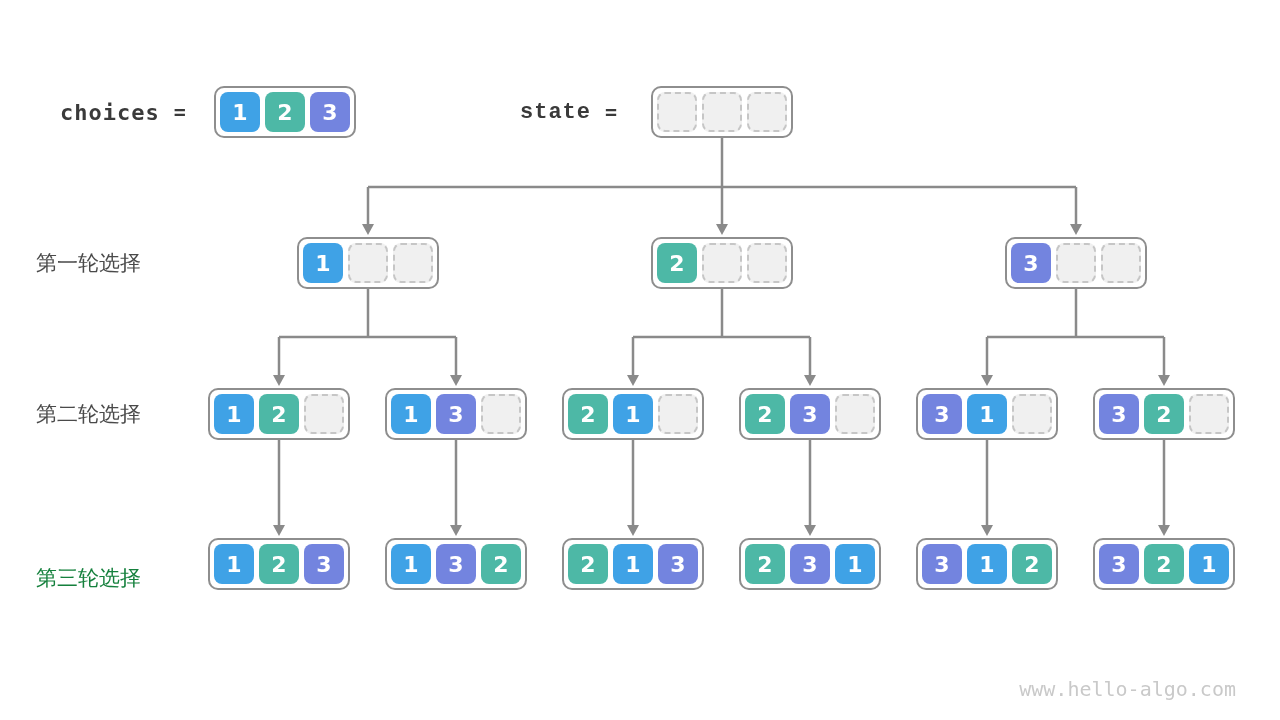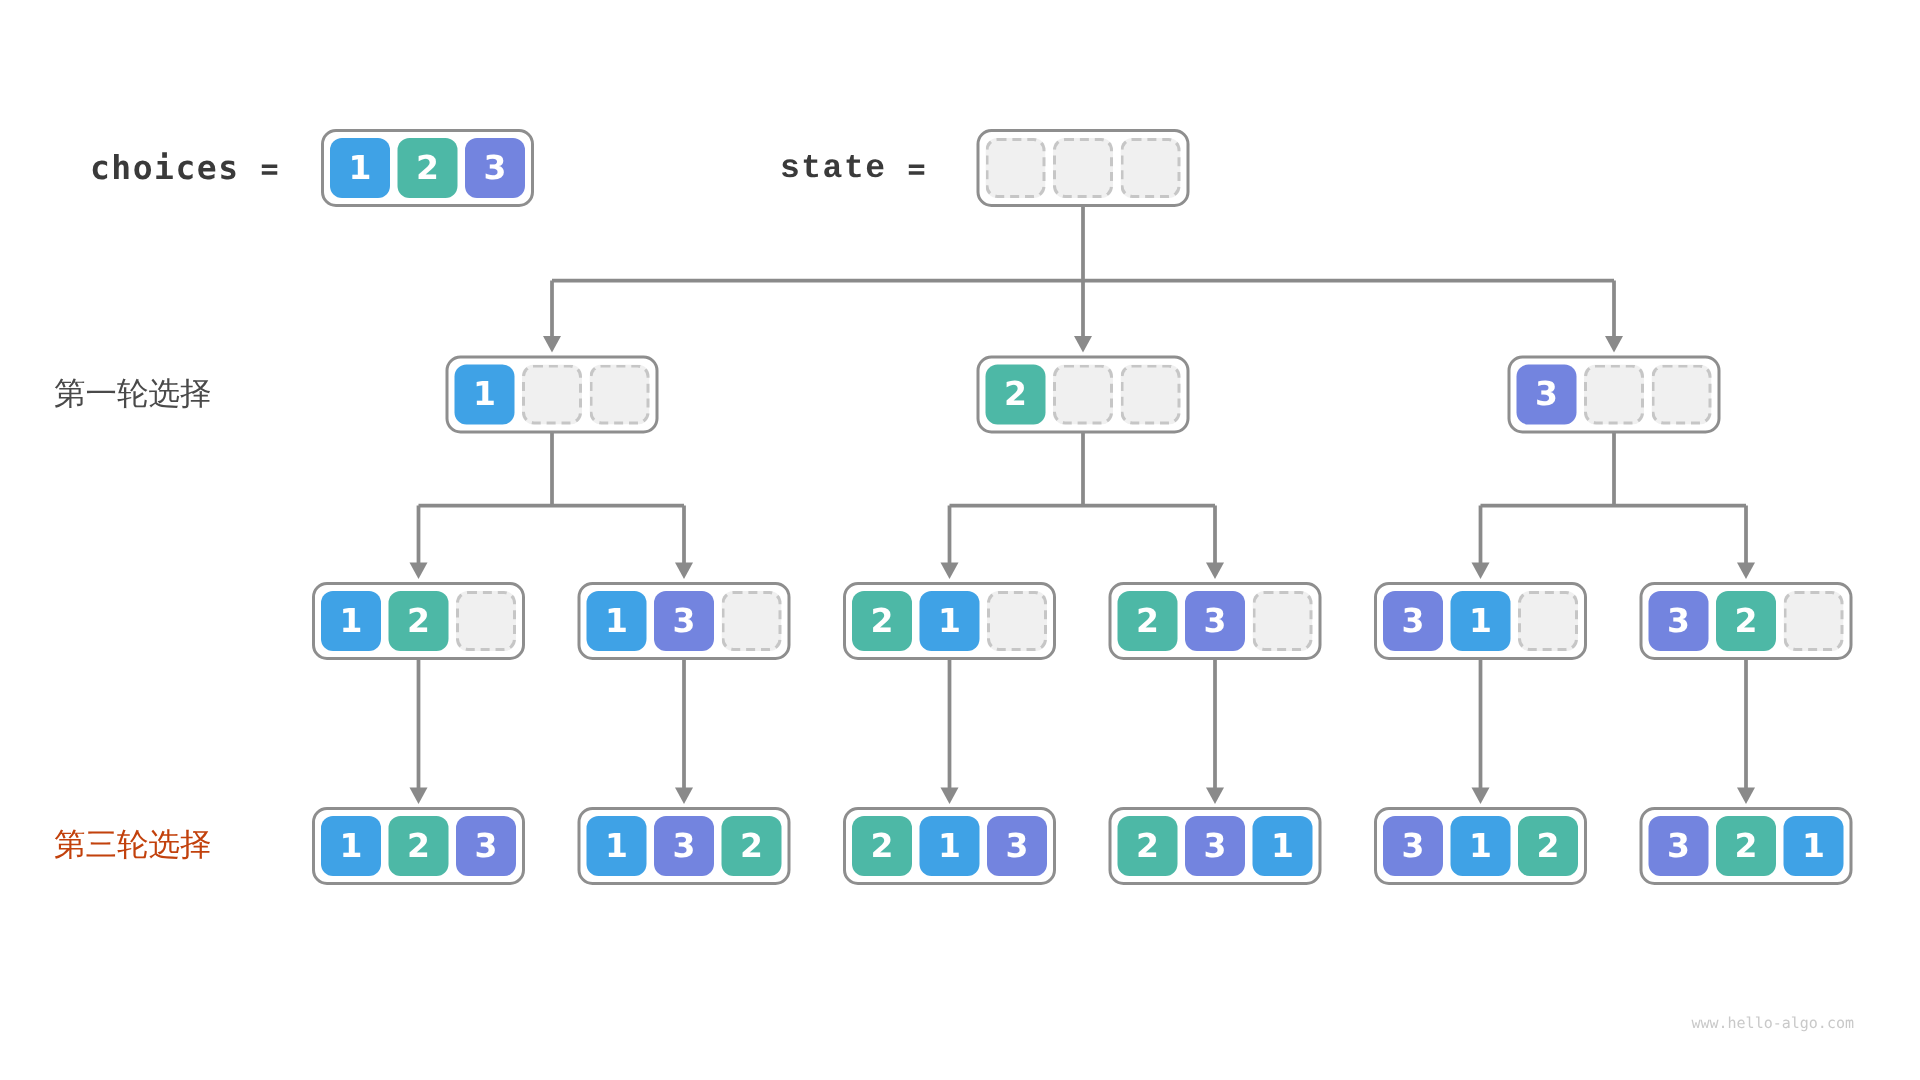--- a/index.html
+++ b/index.html
@@ -54,21 +54,21 @@
     height: 52px; line-height: 52px;
     font-size: 21px; color: #4A4A4A;
     font-family: "Liberation Sans", sans-serif;
     white-space: nowrap;
     text-align: right;
   }
 
   .watermark {
     position: absolute; right: 44px; top: 677px;
     font-family: "DejaVu Sans Mono", monospace;
-    font-size: 10px; color: #C9C9C9;
+    font-size: 20px; color: #C9C9C9;
   }
 </style>
 </head>
 <body style="background: rgb(255, 255, 255);">
 
 <div class="canvas">
   <svg id="arrows" width="1280" height="720">
       <line x1="722" y1="136" x2="722" y2="187" stroke="#8A8A8A" stroke-width="2.5"></line>
       <line x1="368" y1="187" x2="1076" y2="187" stroke="#8A8A8A" stroke-width="2.5"></line>
       <line x1="368" y1="187" x2="368" y2="226" stroke="#8A8A8A" stroke-width="2.5"></line>
@@ -123,21 +123,22 @@
     <span class="kw" style="color: rgb(58, 58, 58); font-family: Liberation Mono, monospace;">state</span>
     <span class="eq" style="color: rgb(58, 58, 58);">=</span>
   </div>
   <div id="state-box" class="node" style="left: 651px; top: 86px; border-color: rgb(142, 142, 142);">
       <div class="cell empty" style="background: rgb(240, 240, 240); border-color: rgb(198, 198, 198);"></div>
       <div class="cell empty" style="background: rgb(240, 240, 240); border-color: rgb(198, 198, 198);"></div>
       <div class="cell empty" style="background: rgb(240, 240, 240); border-color: rgb(198, 198, 198);"></div>
     </div>
 
   <div class="row-label" style="top: 237px; color: rgb(74, 74, 74);">第一轮选择</div>
-  <div class="row-label" style="top: 538px; color: #c2410c;">第三轮选择</div>
+  <div class="row-label" style="top: 388px; color: rgb(74, 74, 74);">第二轮选择</div>
+  <div class="row-label" style="top: 552px; color: #15803d;">第三轮选择</div>
 
   <div id="nodes">
       <div class="node" style="left: 297px; top: 237px; border-color: rgb(142, 142, 142);">
         <div class="cell filled" style="background: rgb(63, 162, 230);">1</div>
         <div class="cell empty" style="background: rgb(240, 240, 240); border-color: rgb(198, 198, 198);"></div>
         <div class="cell empty" style="background: rgb(240, 240, 240); border-color: rgb(198, 198, 198);"></div>
       </div>
       <div class="node" style="left: 651px; top: 237px; border-color: rgb(142, 142, 142);">
         <div class="cell filled" style="background: rgb(77, 184, 166);">2</div>
         <div class="cell empty" style="background: rgb(240, 240, 240); border-color: rgb(198, 198, 198);"></div>

